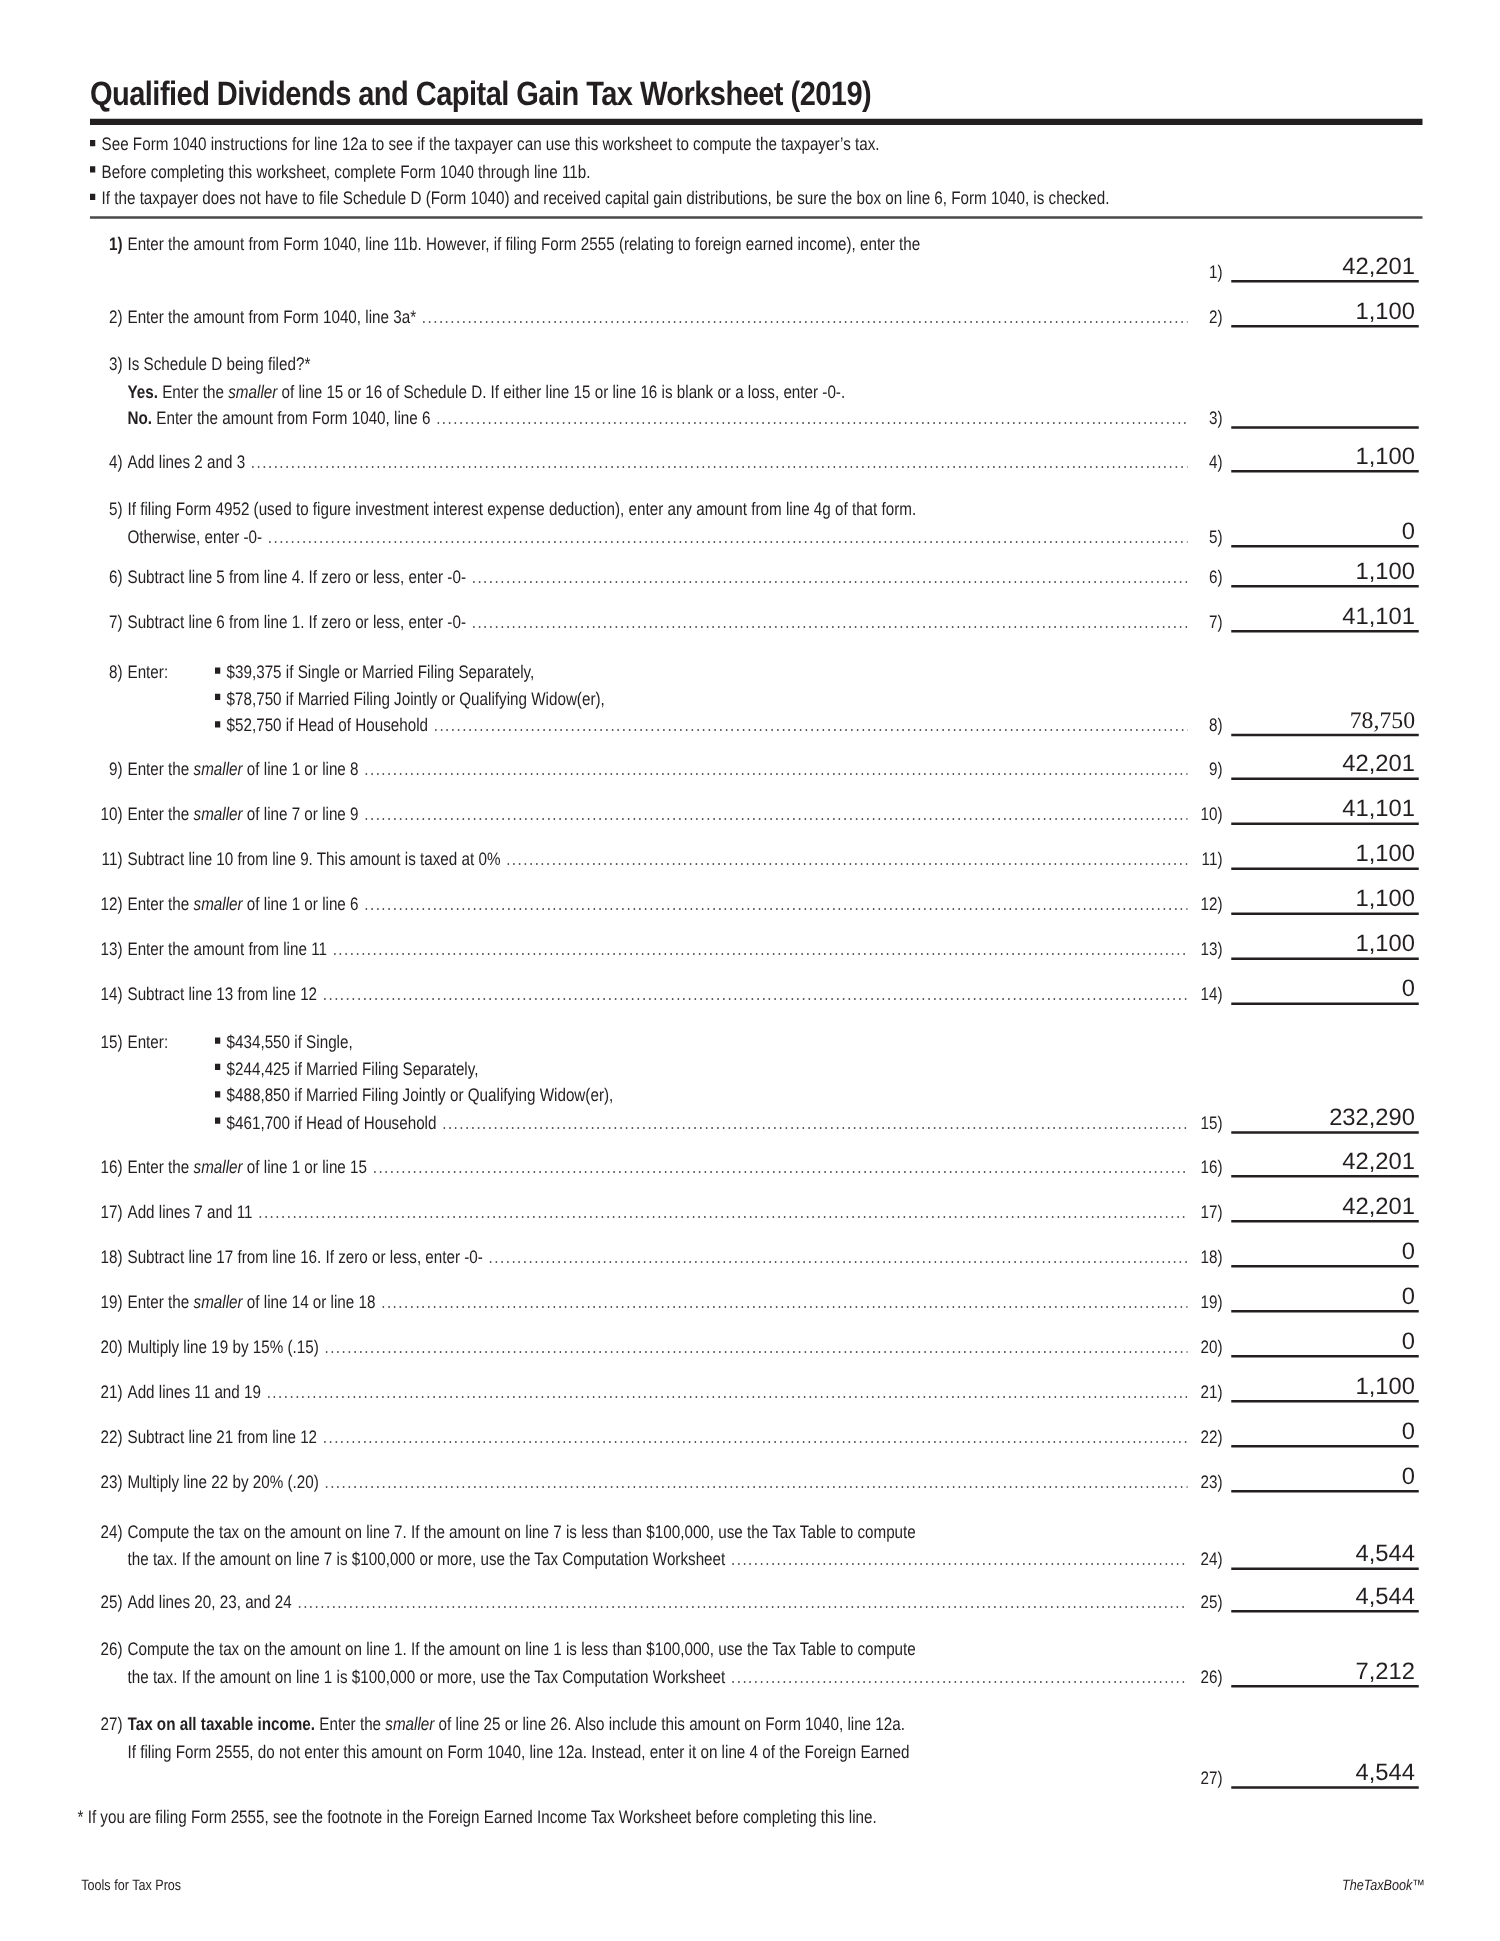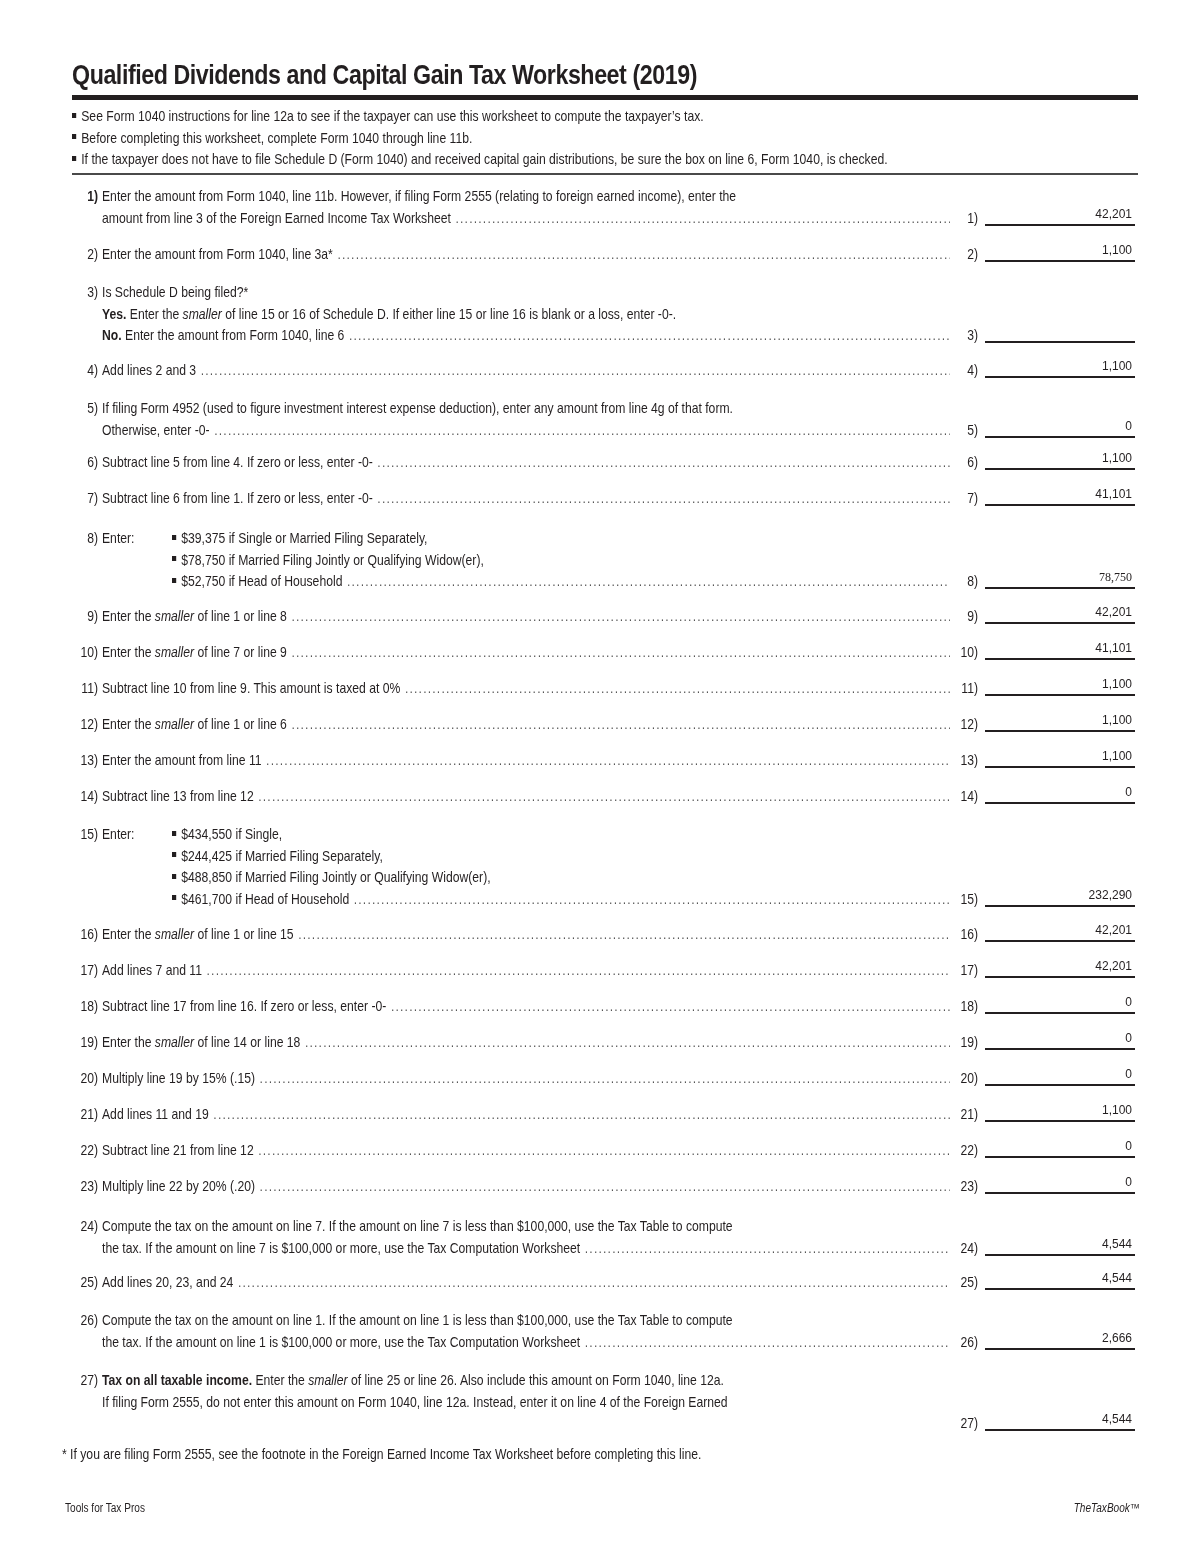--- a/index.html
+++ b/index.html
@@ -37,21 +37,21 @@
   .row.leader .t::after {
     content: " ..................................................................................................................................................................................................................................................................................................................................";
     letter-spacing: 1.4px; color: #555;
   }
   .lref {
     position: absolute; left: 882px; width: 24px; text-align: right;
     font-size: 14.5px; transform: scaleX(0.84); transform-origin: right center;
   }
   .val {
     position: absolute; left: 913px; width: 150px; text-align: right;
-    font-family: "Liberation Sans", sans-serif; font-size: 12px;
+    font-family: "Liberation Sans", sans-serif; font-size: 19px;
     border-bottom: 2px solid #231f20; height: 22px; line-height: 20px;
     padding-right: 3px; box-sizing: border-box;
   }
   .footnote {
     position: absolute; left: -10px; top: 1446px; font-size: 14.5px; white-space: nowrap;
     transform: scaleX(0.84); transform-origin: left center;
   }
   .footer-left {
     position: absolute; left: 65px; top: 1501px; font-size: 12px;
     transform: scaleX(0.84); transform-origin: left center; white-space: nowrap;
@@ -73,21 +73,20 @@
     <div class="intro-item"><span class="bullet"></span><span>Before completing this worksheet, complete Form 1040 through line 11b.</span></div>
     <div class="intro-item"><span class="bullet"></span><span>If the taxpayer does not have to file Schedule D (Form 1040) and received capital gain distributions, be sure the box on line 6, Form 1040, is checked.</span></div>
   </div>
   <div class="rule-thin"></div>
 
   <div id="lines">
       <div class="line" style="top: 186px;">
         <div class="lnum" style="line-height: 21.5px; transform: scaleX(0.84); transform-origin: right center; font-weight: bold;">1)</div>
         <div class="ltext">
           <div class="row"><span class="t"><span>Enter the amount from Form 1040, line 11b. However, if filing Form 2555 (relating to foreign earned income), enter the</span></span></div>
-          <div class="row leader"><span class="t"><span>amount from line 3 of the Foreign Earned Income Tax Worksheet</span></span></div>
         </div>
         <div class="lref" style="top: 21.5px; line-height: 21.5px;">1)</div>
         <div class="val" style="top: 17.5px;">42,201</div>
       </div>
       <div class="line" style="top: 244px;">
         <div class="lnum" style="line-height: 21.5px; transform: scaleX(0.84); transform-origin: right center;">2)</div>
         <div class="ltext">
           <div class="row leader"><span class="t"><span>Enter the amount from Form 1040, line 3a*</span></span></div>
         </div>
         <div class="lref" style="top: 0px; line-height: 21.5px;">2)</div>
@@ -286,21 +285,21 @@
         <div class="lref" style="top: 0px; line-height: 21.5px;">25)</div>
         <div class="val" style="top: -4px;">4,544</div>
       </div>
       <div class="line" style="top: 1310px;">
         <div class="lnum" style="line-height: 21.5px; transform: scaleX(0.84); transform-origin: right center; font-weight: normal;">26)</div>
         <div class="ltext">
           <div class="row"><span class="t"><span>Compute the tax on the amount on line 1. If the amount on line 1 is less than $100,000, use the Tax Table to compute</span></span></div>
           <div class="row leader"><span class="t"><span>the tax. If the amount on line 1 is $100,000 or more, use the Tax Computation Worksheet</span></span></div>
         </div>
         <div class="lref" style="top: 21.5px; line-height: 21.5px;">26)</div>
-        <div class="val" style="top: 17.5px;">2,666</div>
+        <div class="val" style="top: 17.5px;">7,212</div>
       </div>
       <div class="line" style="top: 1370px;">
         <div class="lnum" style="line-height: 21.5px; transform: scaleX(0.84); transform-origin: right center; font-weight: normal;">27)</div>
         <div class="ltext">
           <div class="row"><span class="t"><span><b>Tax on all taxable income.</b> Enter the <i>smaller</i> of line 25 or line 26. Also include this amount on Form 1040, line 12a.</span></span></div>
           <div class="row"><span class="t"><span>If filing Form 2555, do not enter this amount on Form 1040, line 12a. Instead, enter it on line 4 of the Foreign Earned</span></span></div>
         </div>
         <div class="lref" style="top: 43px; line-height: 21.5px;">27)</div>
         <div class="val" style="top: 39px;">4,544</div>
       </div>

